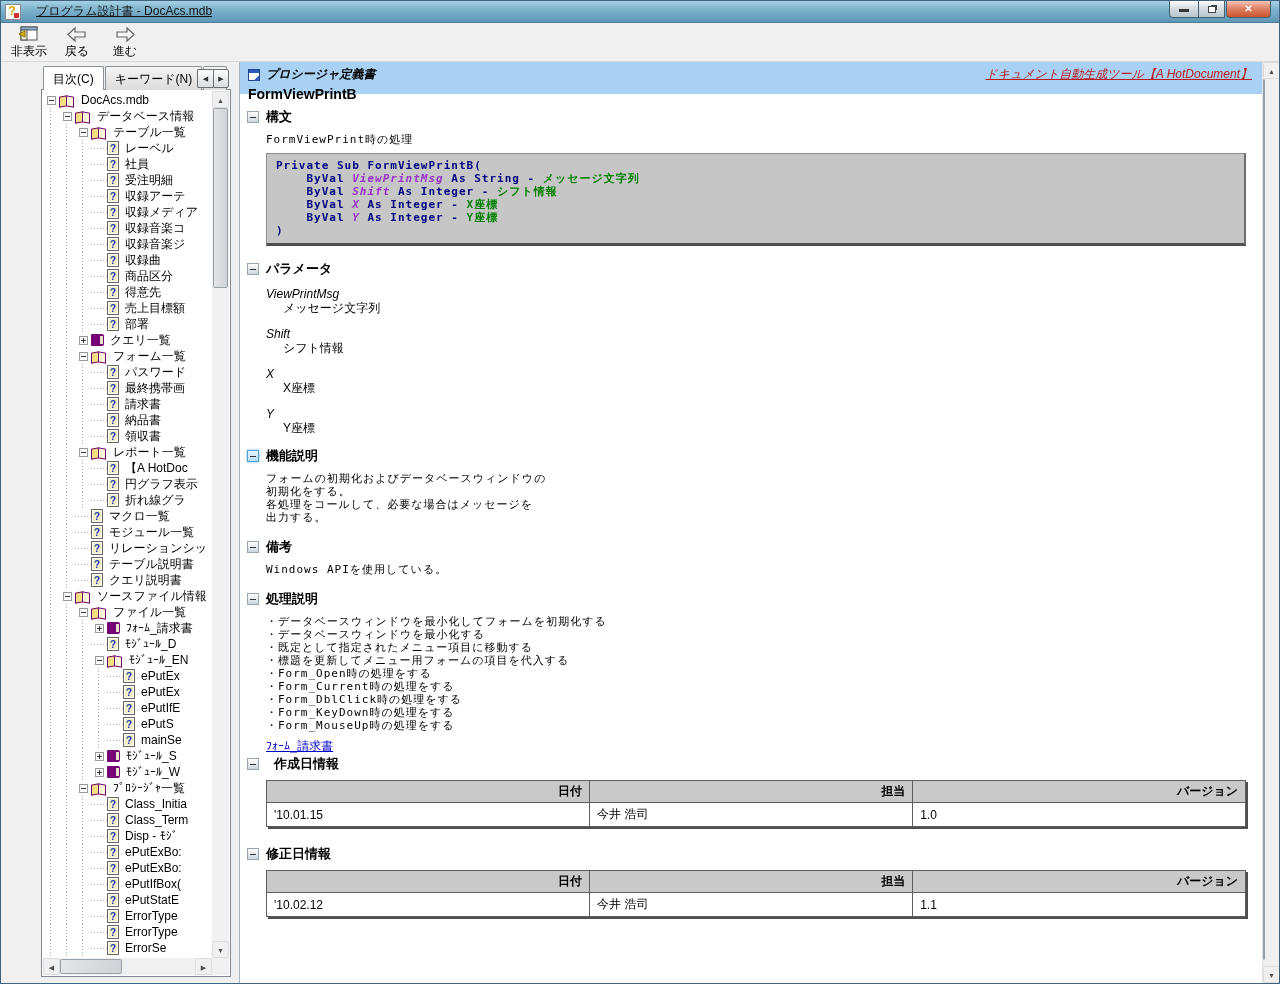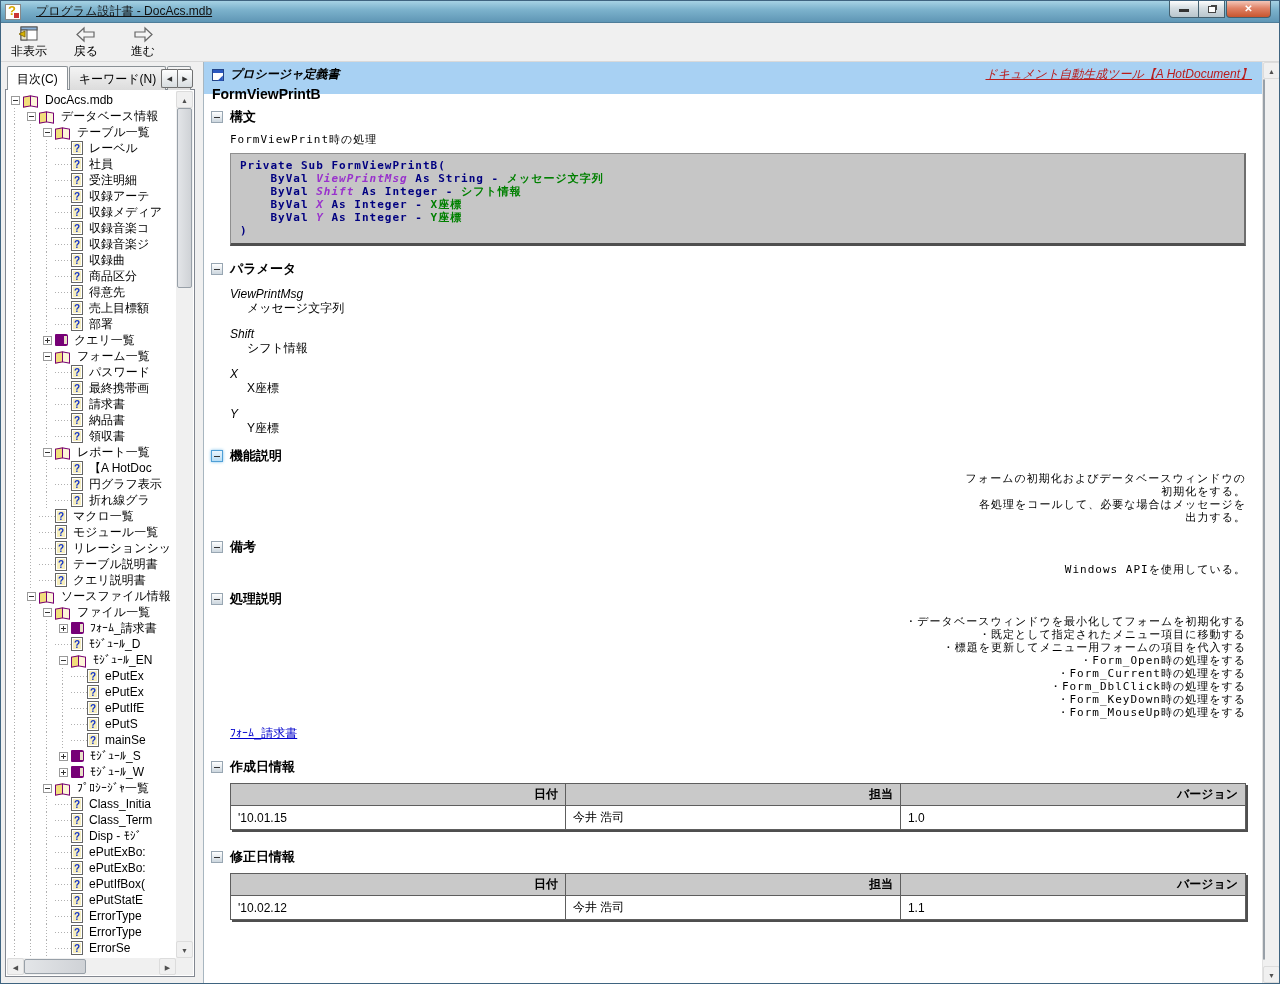--- a/index.html
+++ b/index.html
@@ -18,27 +18,27 @@
   .app-icon::after { content:""; position:absolute; right:1px; bottom:1px; width:5px; height:5px; background:#c33; }
   .titletext { font-size:12px; color:#111; margin-left:15px; flex:1; white-space:nowrap; overflow:hidden;text-decoration:underline; }
   .winbtns { display:flex; align-self:flex-start; margin-right:8px; }
   .wbtn { height:17px; border:1px solid #44606f; border-top:none; border-radius:0 0 4px 4px; background:linear-gradient(#fdfdfd,#d4dde2 45%,#b9c6cd); color:#333; font-size:10px; line-height:15px; text-align:center; }
   .wbtn.min { width:29px; border-right:none; border-radius:0 0 0 4px; }
   .wbtn.res { width:27px; border-radius:0; }
   .wbtn.close { width:45px; margin-left:1px; background:linear-gradient(#f4c6b8,#e08367 45%,#c8552f); color:#fff; font-weight:bold; border-radius:0 0 4px 4px; }
   .res-glyph { display:inline-block; width:8px; height:7px; border:1px solid #444; background:#fff; position:relative; top:1px; box-shadow:2px -2px 0 -1px #444; }
 
   
-  .toolbar { height:38px; flex:none; background:#f0f0f0; display:flex; align-items:flex-start; padding:2px 0 0 6px; gap:13px; }
+  .toolbar { height:38px; flex:none; background:#f0f0f0; display:flex; align-items:flex-start; padding:2px 0 0 6px; gap:4px; }
   .tbtn { width:44px; display:flex; flex-direction:column; align-items:center; font-size:12px; color:#000; padding-top:1px; }
   .tbtn svg { display:block; }
 
   
   .main { flex:1; display:flex; border-top:1px solid #d9d9d9; overflow:hidden; }
-  .leftpane { width:196px; flex:none; display:flex; flex-direction:column; padding:4px 2px 6px 4px; background:#f0f0f0; }
+  .leftpane { width:196px; flex:none; display:flex; flex-direction:column; padding:4px 2px 6px 4px; background:#f0f0f0;margin-left:36px; }
   .tabs { height:24px; flex:none; position:relative; display:flex; padding-left:2px; z-index:2; }
   .tab { font-size:12px; padding:4px 9px 2px 9px; border:1px solid #8a9196; border-bottom:none; border-radius:2px 2px 0 0; background:linear-gradient(#f4f4f4,#dcdcdc); margin-right:1px; white-space:nowrap; }
   .tab.active { background:#fff; position:relative; top:0; z-index:3; }
   .tab.cut { width:24px; overflow:hidden; }
   .spin { position:absolute; right:2px; top:3px; display:flex; z-index:4; }
   .spinbtn { width:16px; height:19px; border:1px solid #707070; background:linear-gradient(#fefefe,#d8dde0); font-size:7px; color:#333; text-align:center; line-height:18px; }
   .spinbtn:first-child { border-right:none; border-radius:2px 0 0 2px; }
   .spinbtn:last-child { border-radius:0 2px 2px 0; }
 
   .treewrap { flex:1; border:1px solid #828790; background:#fff; position:relative; overflow:hidden; margin-top:-1px; z-index:1; }
@@ -93,21 +93,21 @@
   .sq::after { content:""; position:absolute; left:2px; right:2px; top:5px; height:1px; background:#333; }
   .sq.hl { border-color:#4f9fd6; background:linear-gradient(#eaf5fd,#b7ddf5); box-shadow:0 0 3px #7ec0ea; }
   .mono { font-family:"DejaVu Sans Mono", monospace; }
   .desc { margin:7px 0 0 19px; font-size:11px; line-height:13px; letter-spacing:1px; }
   .codebox { margin:7px 0 0 19px; background:#c6c6c6; border:1px solid #8f8f8f; border-right:2px solid #6e6e6e; border-bottom:3px solid #4f4f4f; padding:5px 9px 6px 9px; font-size:11px; font-weight:bold; line-height:13px; white-space:pre; letter-spacing:1px; font-family:"DejaVu Sans Mono", monospace; }
   .kw { color:#000080; } .idn { color:#9932cc; font-style:italic; } .cm { color:#008000; }
   .param { margin:0 0 12px 19px; font-size:12px; }
   .params { margin-top:9px; }
   .pname { font-style:italic; line-height:14px; }
   .pdesc { margin-left:17px; line-height:14px; }
-  .tlines { margin:7px 0 0 19px; font-size:11px; line-height:13px; letter-spacing:1px;text-align:right; }
+  .tlines { margin:7px 0 0 19px; font-size:11px; line-height:13px; letter-spacing:1px; }
   .tlines div { height:13px; }
   .filelink { display:inline-block; margin:6px 0 0 19px; font-size:12px; color:#0000cc; text-decoration:underline; }
   .dtable { margin:7px 0 0 19px; width:calc(100% - 19px); border-collapse:collapse; font-size:12px; border:1px solid #777; box-shadow:2px 2px 0 #4f4f4f; }
   .dtable th { background:#c9c9c9; font-weight:bold; text-align:right; padding:2px 7px; border:1px solid #5e5e5e; height:21px; }
   .dtable td { background:#fff; padding:3px 7px; border:1px solid #5e5e5e; height:21px; }
   .dtable .c1 { width:33%; } .dtable .c2 { width:33%; } .dtable .c3 { width:34%; }
 </style>
 </head>
 <body>
 
@@ -665,32 +665,33 @@
           <div class="tlines mono">
             <div>Windows APIを使用している。</div>
           </div>
 
           <div class="sec-h">
             <span class="sq"></span>
             <span>処理説明</span>
           </div>
           <div class="tlines mono">
               <div>・データベースウィンドウを最小化してフォームを初期化する</div>
+              <div>・データベースウィンドウを最小化する</div>
               <div>・既定として指定されたメニュー項目に移動する</div>
               <div>・標題を更新してメニュー用フォームの項目を代入する</div>
               <div>・Form_Open時の処理をする</div>
               <div>・Form_Current時の処理をする</div>
               <div>・Form_DblClick時の処理をする</div>
               <div>・Form_KeyDown時の処理をする</div>
               <div>・Form_MouseUp時の処理をする</div>
             </div>
 
           <span class="filelink mono">ﾌｫｰﾑ_請求書</span>
 
-          <div class="sec-h" style="margin-top:16px;">
+          <div class="sec-h" style="margin-top:0;gap:8px;">
             <span class="sq"></span>
             <span>作成日情報</span>
           </div>
           <table class="dtable">
               <thead>
                 <tr>
                   <th class="c1">日付</th>
                   <th class="c2">担当</th>
                   <th class="c3">バージョン</th>
                 </tr>

